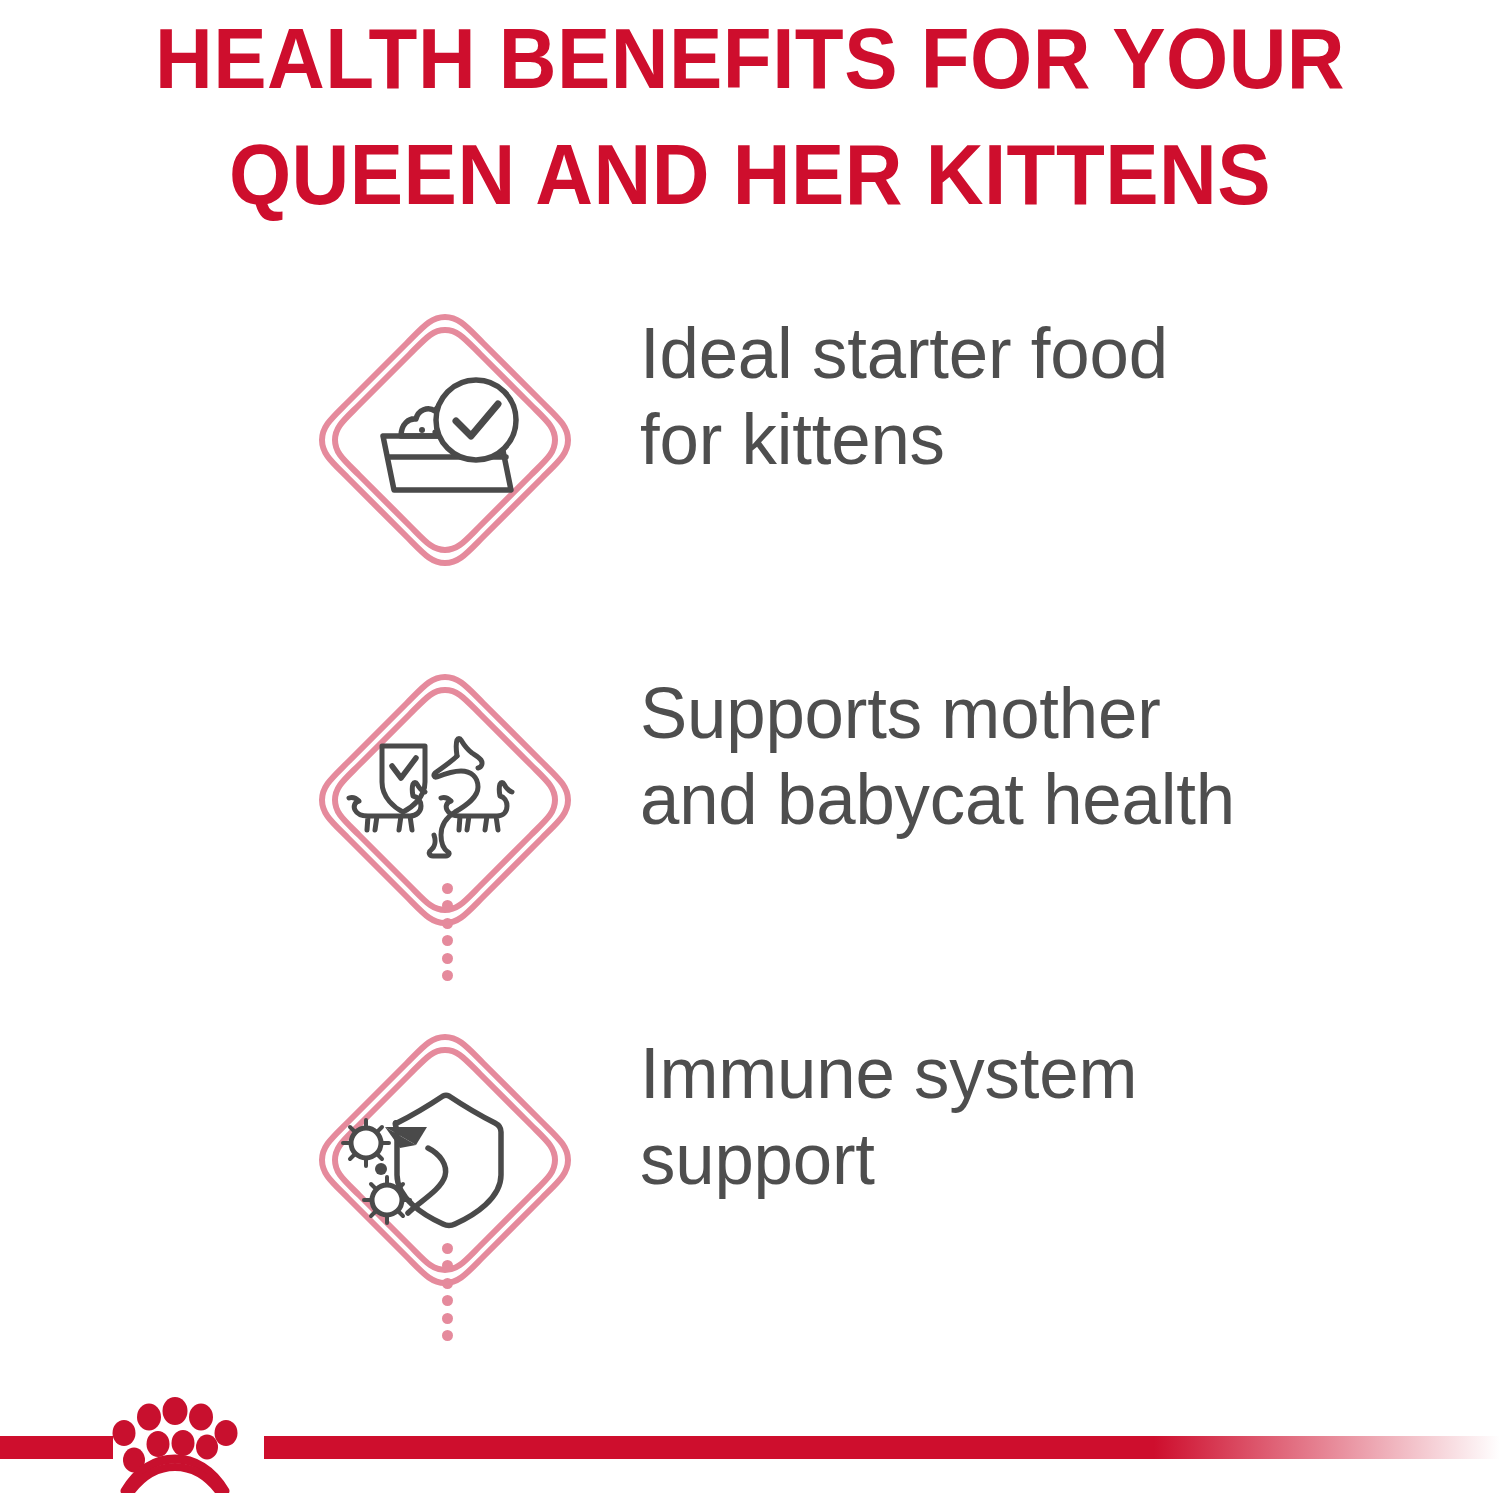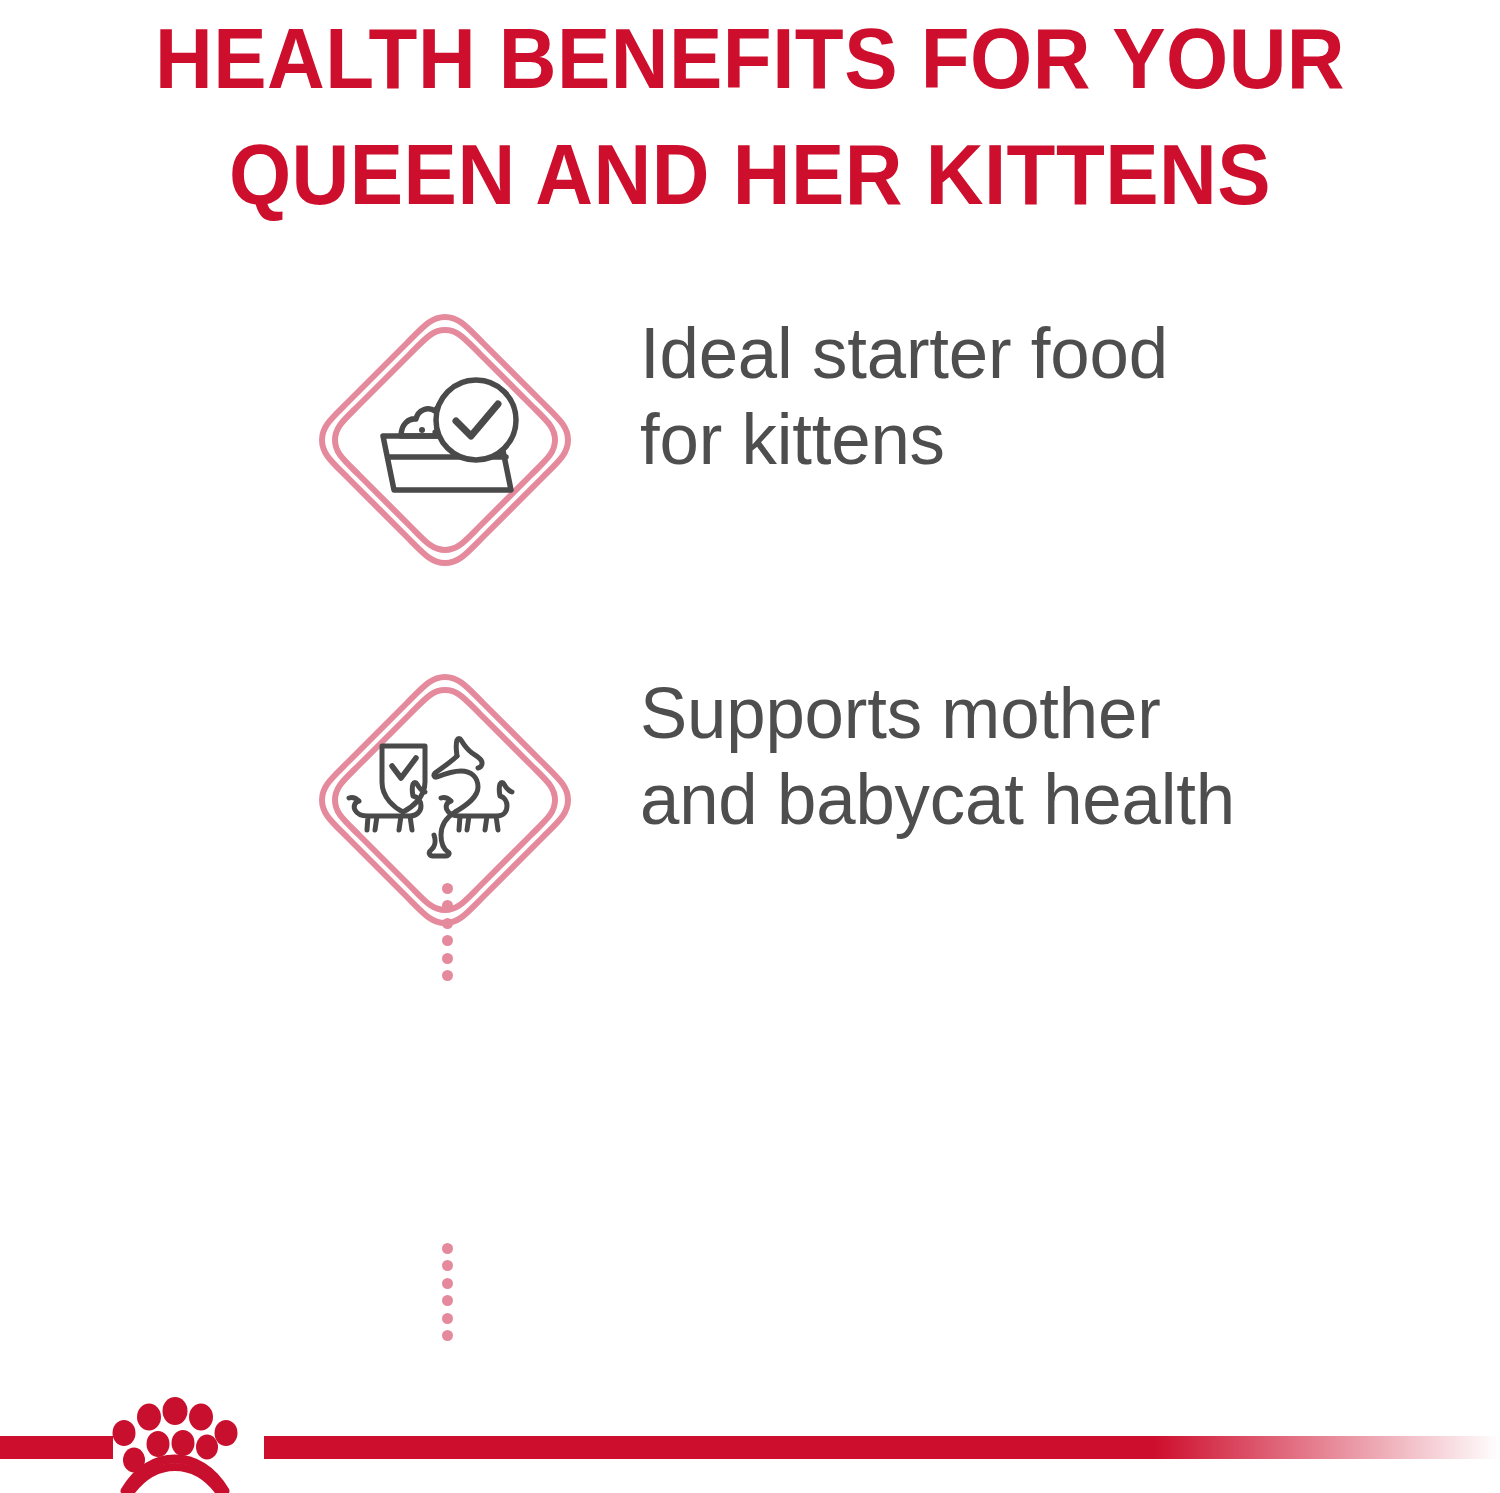--- a/index.html
+++ b/index.html
@@ -216,20 +216,58 @@
                    C191 118 194 121 197 122
                    M145 146 L144 160 M154 146 L152 160 M172 146 L170 160 M181 146 L183 160
                    M136 131 C133 128 129 127 126 128"></path>
         </g>
       </svg>
     </div>
     <div class="benefit-text">Supports mother
 and babycat health</div>
   </div>
 
+  <div class="benefit-row row-2">
+    <div class="badge">
+      <svg viewBox="0 0 260 260" xmlns="http://www.w3.org/2000/svg">
+        <g fill="none" stroke="#E58A9C" stroke-width="6" stroke-linejoin="round" stroke-linecap="round">
+          <path d="M130 7 C144 7 152 17 168 33 L227 92 C243 108 253 116 253 130
+                   C253 144 243 152 227 168 L168 227 C152 243 144 253 130 253
+                   C116 253 108 243 92 227 L33 168 C17 152 7 144 7 130
+                   C7 116 17 108 33 92 L92 33 C108 17 116 7 130 7 Z"></path>
+          <path d="M130 20 C143 20 150 29 165 44 L216 95 C231 110 240 117 240 130
+                   C240 143 231 150 216 165 L165 216 C150 231 143 240 130 240
+                   C117 240 110 231 95 216 L44 165 C29 150 20 143 20 130
+                   C20 117 29 110 44 95 L95 44 C110 29 117 20 130 20 Z"></path>
+        </g>
+
+        <path d="M82 93 C92 88 110 78 128 66 C130 65 132 65 134 66
+                 C152 78 170 88 180 93 C184 95 186 98 186 102
+                 L186 145 C186 168 160 185 140 194 C136 196 132 196 128 194
+                 C108 185 82 168 82 145 L82 102 C82 98 78 91 82 93 Z" fill="none" stroke="#4A4A4A" stroke-width="5.5" stroke-linejoin="round" stroke-linecap="round"></path>
+
+        <path d="M93 183 C104 172 126 160 130 146 C133 135 125 124 113 118" fill="none" stroke="#4A4A4A" stroke-width="5.5" stroke-linecap="round"></path>
+
+        <path d="M70 97 L112 97 L101 115 Z" fill="#4A4A4A"></path>
+        <path d="M70 97 L85 118 L101 115 Z" fill="#4A4A4A"></path>
+
+        <g fill="none" stroke="#4A4A4A" stroke-width="5">
+          <circle cx="51" cy="113" r="15"></circle>
+          <path d="M51 98 L51 90 M51 128 L51 136 M36 113 L28 113 M66 113 L74 113
+                   M40 102 L35 97 M62 124 L67 129 M40 124 L35 129 M62 102 L67 97" stroke-width="4" stroke-linecap="round"></path>
+          <circle cx="72" cy="170" r="15"></circle>
+          <path d="M72 155 L72 147 M72 185 L72 193 M57 170 L49 170 M87 170 L95 170
+                   M61 159 L56 154 M83 181 L88 186 M61 181 L56 186 M83 159 L88 154" stroke-width="4" stroke-linecap="round"></path>
+        </g>
+        <circle cx="66" cy="139" r="6" fill="#4A4A4A"></circle>
+      </svg>
+    </div>
+    <div class="benefit-text">Immune system
+support</div>
+  </div>
 
   <div class="connector connector-0">
     <span class="dot"></span>
     <span class="dot"></span>
     <span class="dot"></span>
     <span class="dot"></span>
     <span class="dot"></span>
     <span class="dot"></span>
   </div>
   <div class="connector connector-1">

